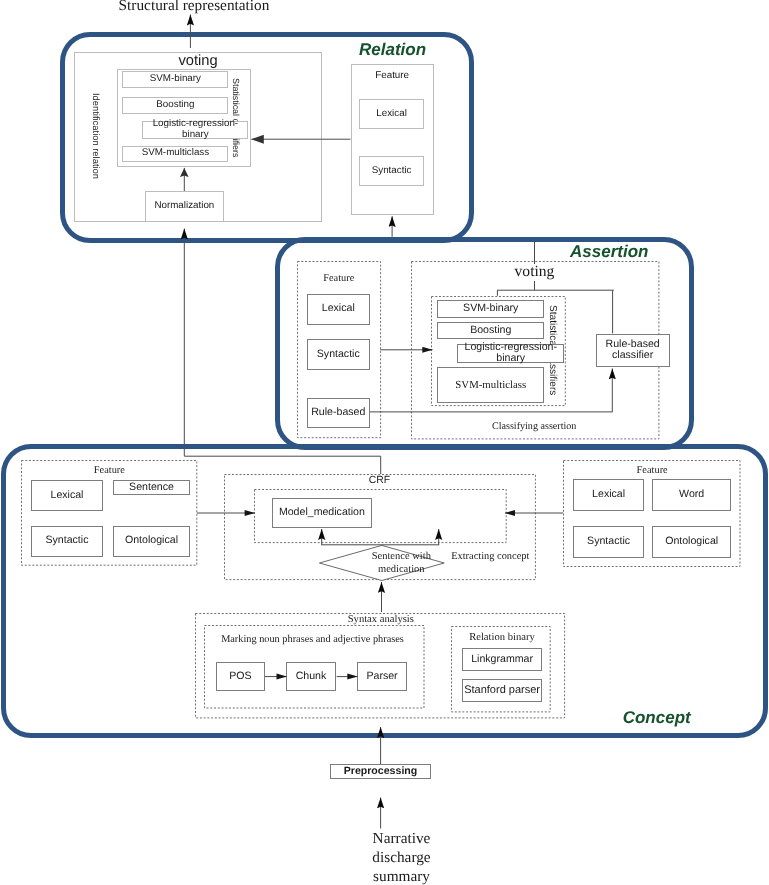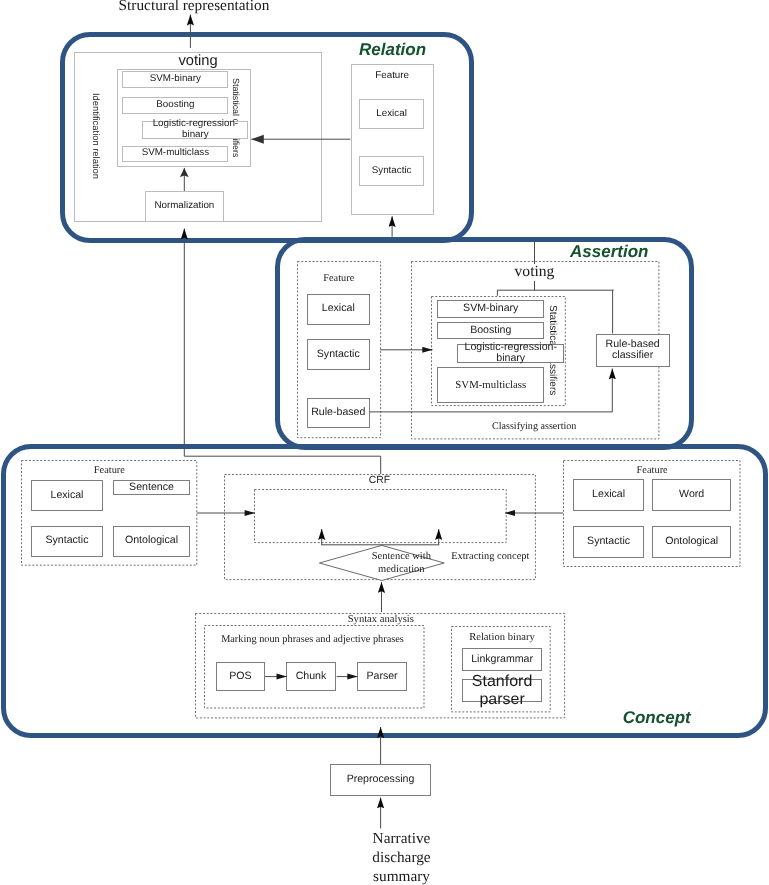--- a/index.html
+++ b/index.html
@@ -178,20 +178,21 @@
         <rect x="0.5" y="0.5" width="310.9" height="105.1" fill="none" stroke="#6f6f6f" stroke-width="1" stroke-dasharray="2,1.75"></rect>
       </svg>
     </div>
   <div class="abs sans ctr" style="left:349.4px;top:474.5px;width:60px;height:12px;font-size:10.4px;">CRF</div>
   <div class="abs serif" style="left:451.2px;top:550.8px;font-size:10.4px;">Extracting concept</div>
   <div class="abs dbox" style="left:253.8px;top:489.1px;width:252.7px;height:54.1px;">
       <svg viewBox="0 0 252.7 54.1" preserveAspectRatio="none">
         <rect x="0.5" y="0.5" width="251.7" height="53.1" fill="none" stroke="#6f6f6f" stroke-width="1" stroke-dasharray="2,1.75"></rect>
       </svg>
     </div>
+  <div class="abs sbox-d ctr sans" style="left:271.6px;top:498px;width:100.6px;height:29.6px;font-size:10.6px;">Model_medication</div>
 
   <svg class="ov" viewBox="0 0 769 885" style="z-index:1;">
     <polygon points="381.8,545.4 444.2,563 381.8,580.5 319.4,563" fill="#fff" stroke="#6b6b6b" stroke-width="1"></polygon>
   </svg>
   <div class="abs serif ctr col" style="left:336.3px;top:550.6px;width:90px;height:26px;font-size:10.5px;line-height:12.6px;z-index:2;">
     <span>Sentence with</span>
     <span>medication</span>
   </div>
 
   <div class="abs dbox" style="left:194.7px;top:613.2px;width:370.1px;height:105.4px;">
@@ -211,22 +212,22 @@
   <div class="abs sbox-d ctr sans" style="left:285.9px;top:661.7px;width:50.2px;height:29.8px;font-size:10.6px;">Chunk</div>
   <div class="abs sbox-d ctr sans" style="left:356.7px;top:661.7px;width:50.7px;height:29.8px;font-size:10.6px;">Parser</div>
 
   <div class="abs dbox" style="left:451.1px;top:625.5px;width:99.7px;height:86.4px;">
       <svg viewBox="0 0 99.7 86.4" preserveAspectRatio="none">
         <rect x="0.5" y="0.5" width="98.7" height="85.4" fill="none" stroke="#6f6f6f" stroke-width="1" stroke-dasharray="2,1.75"></rect>
       </svg>
     </div>
   <div class="abs serif ctr" style="left:452.1px;top:631.5px;width:99.7px;height:13px;font-size:10.6px;">Relation binary</div>
   <div class="abs sbox-d ctr sans" style="left:462.4px;top:648.3px;width:79.4px;height:22.4px;font-size:10.6px;">Linkgrammar</div>
-  <div class="abs sbox-d ctr sans" style="left:462.4px;top:679.1px;width:79.4px;height:22.8px;font-size:16px;">Stanford parser</div>
-
-  <div class="abs sbox-d ctr sans" style="left:330.1px;top:764.4px;width:100.8px;height:32px;font-size:10.6px;">Preprocessing</div>
+  <div class="abs sbox-d ctr sans" style="left:462.4px;top:679.1px;width:79.4px;height:22.8px;font-size:11px;">Stanford parser</div>
+
+  <div class="abs sbox-d ctr sans" style="left:330.1px;top:764.4px;width:100.8px;height:15px;font-size:10.6px;font-weight:bold;">Preprocessing</div>
   <div class="abs serif ctr col" style="left:321.5px;top:828.5px;width:120px;height:58px;font-size:15.3px;line-height:19.2px;">
     <span>Narrative</span>
     <span>discharge</span>
     <span>summary</span>
   </div>
 
 </div>
 
 </body></html>

